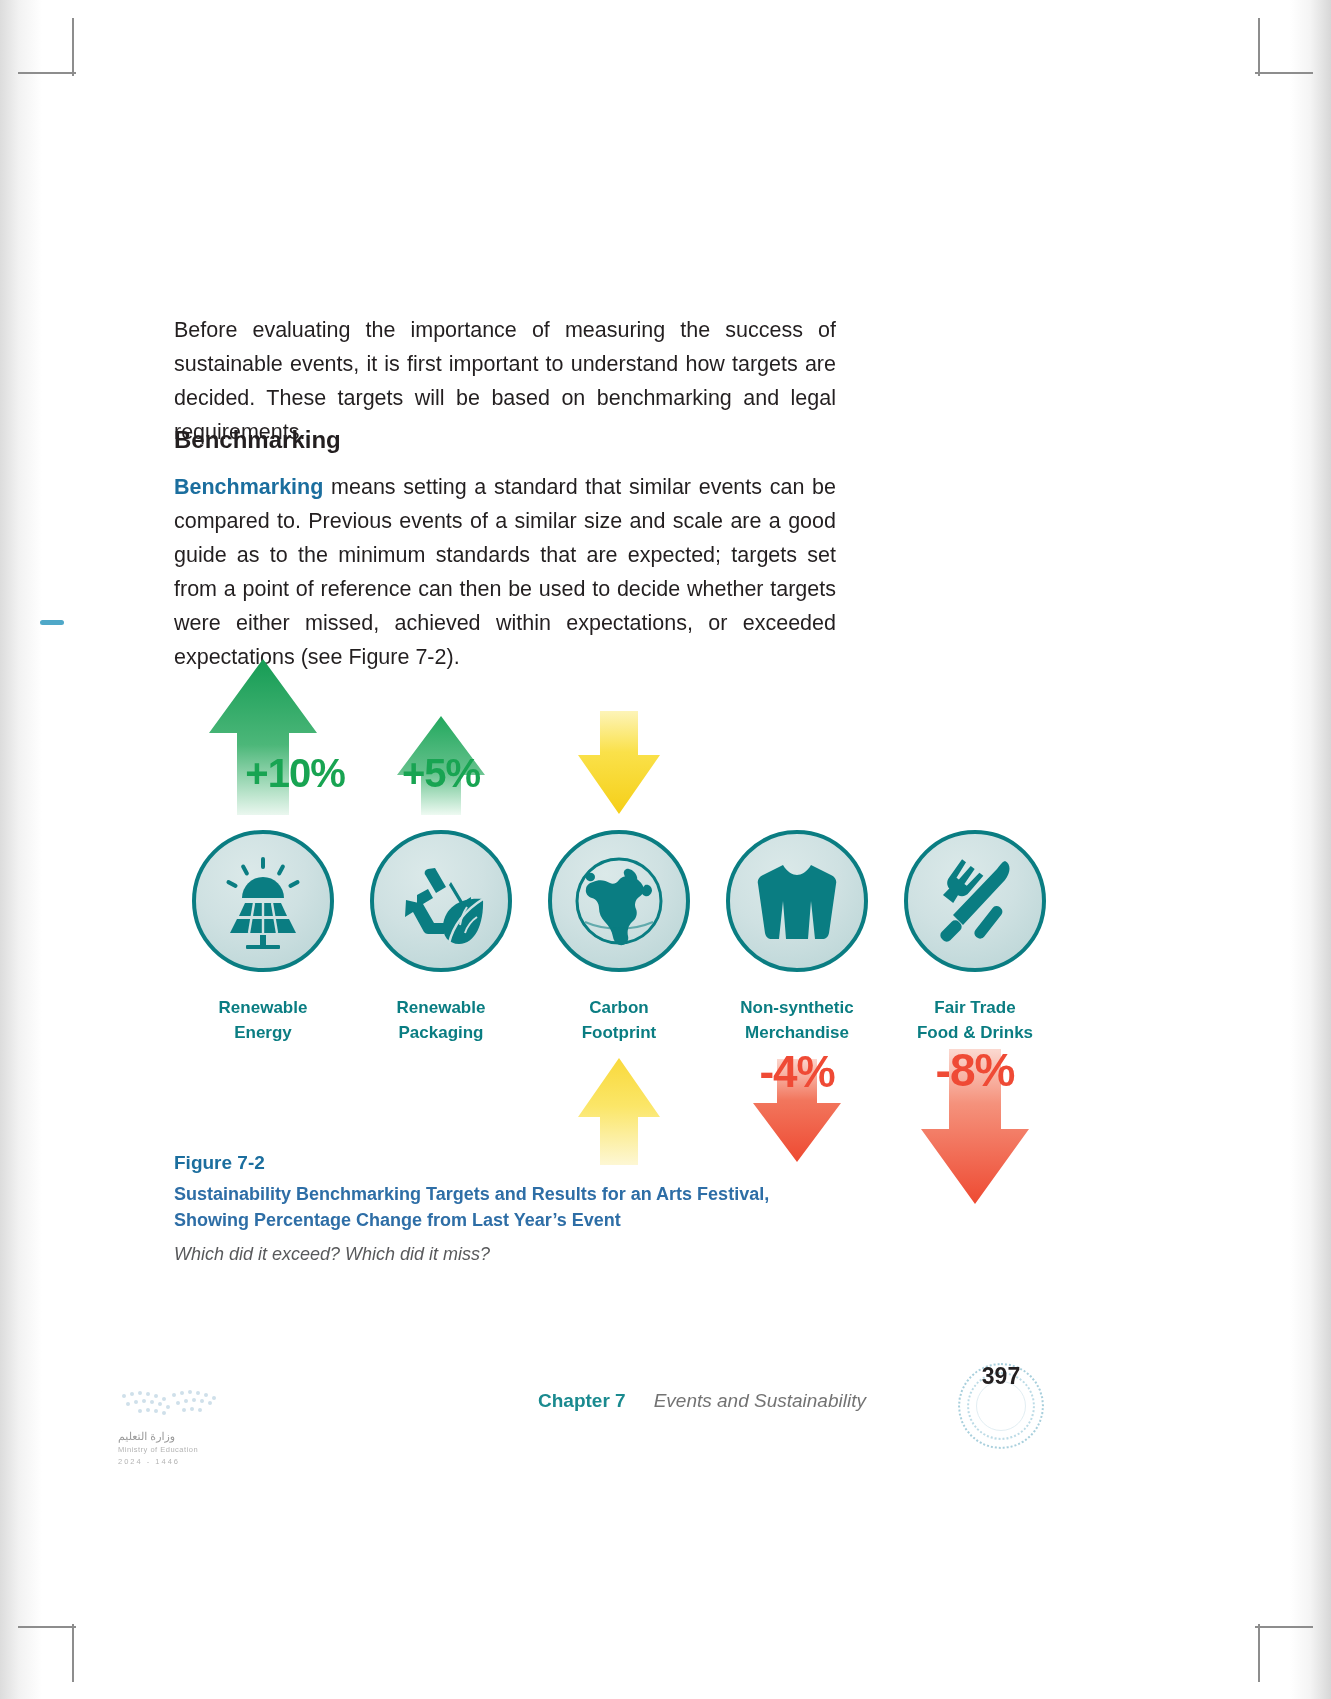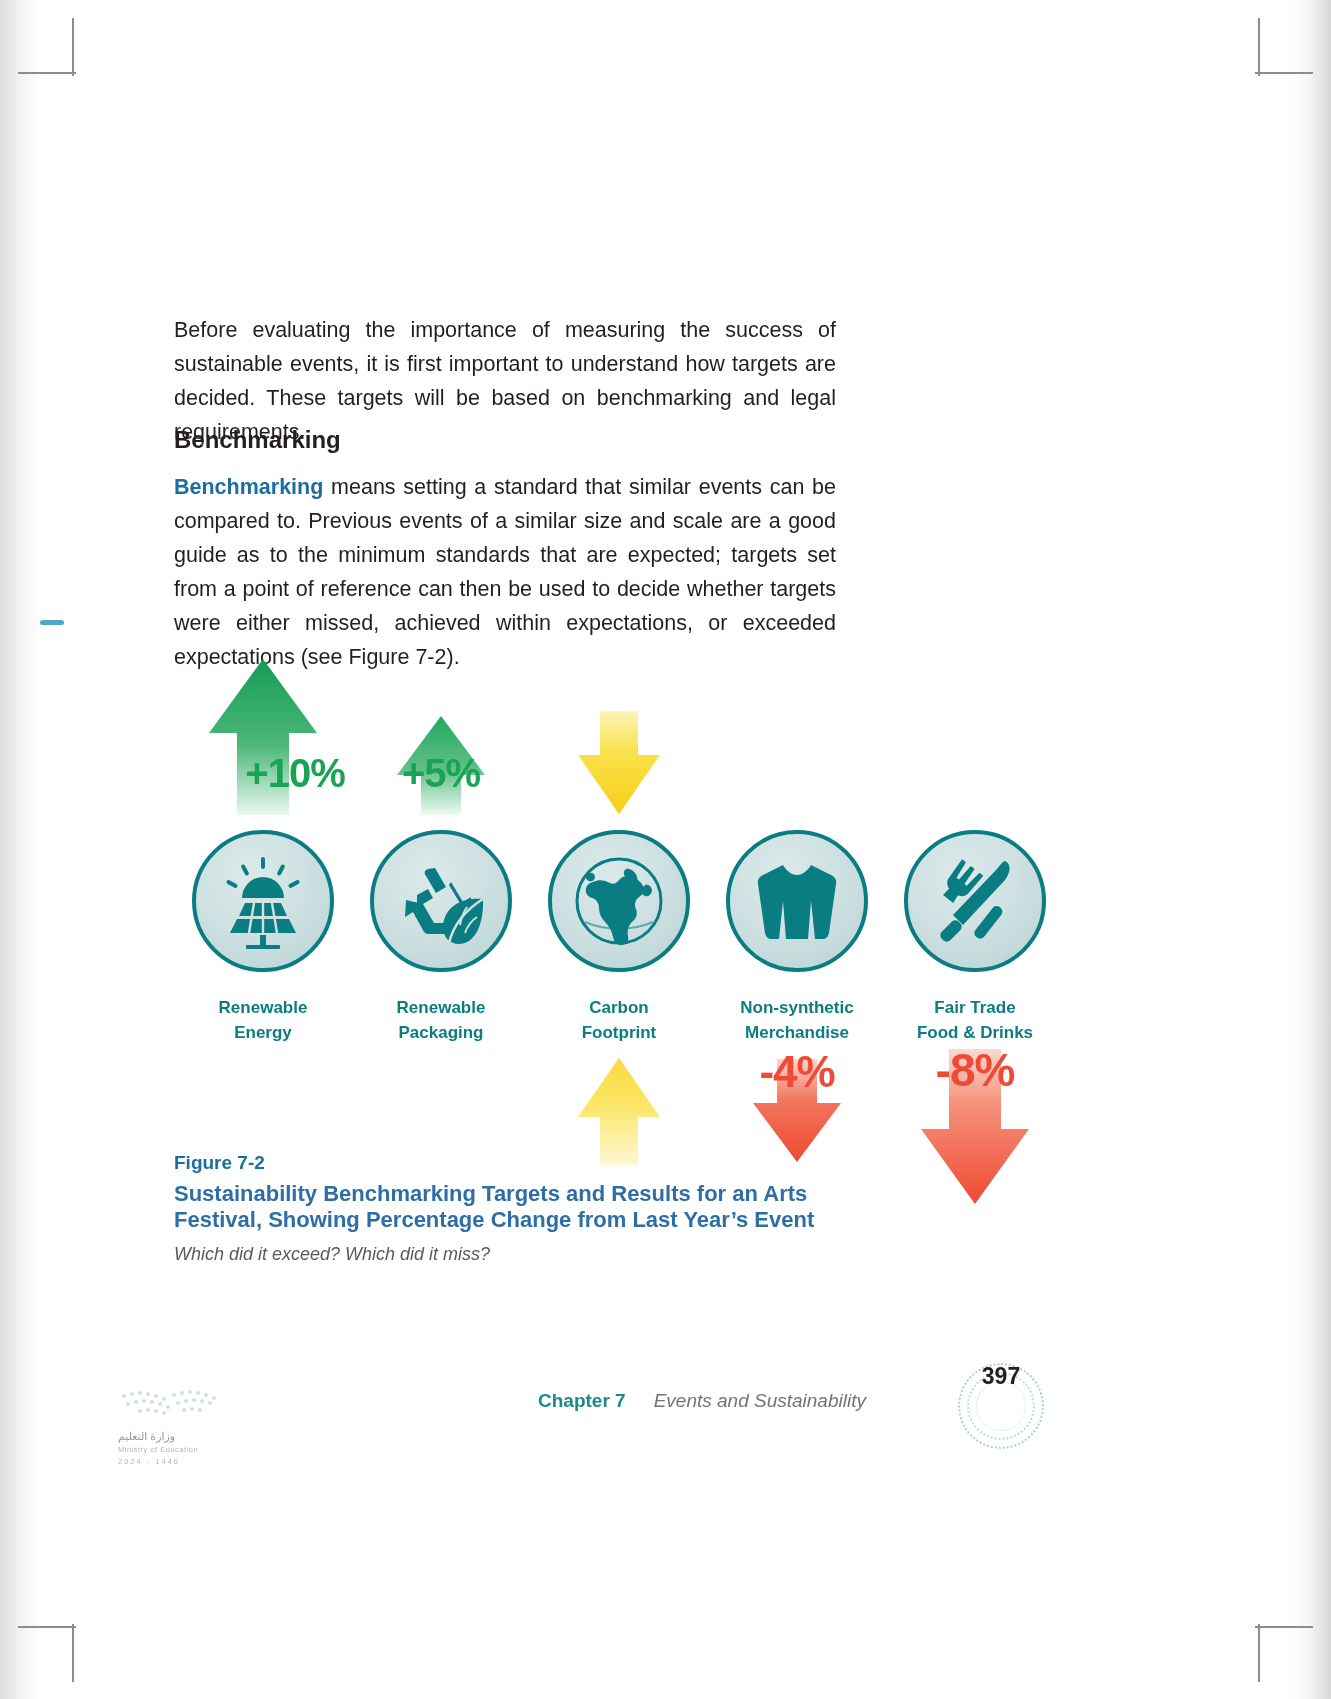--- a/index.html
+++ b/index.html
@@ -131,21 +131,21 @@
 
   
   .arrow-wrap { position: absolute; left: 50%; transform: translateX(-50%); }
 
   .fig-caption { position: absolute; left: 174px; top: 1152px; width: 700px; }
   .fig-number {
     font-size: 19px; font-weight: bold; color: #1b6e9e;
     margin: 0 0 7px 0;
   }
   .fig-title {
-    font-size: 22px; font-weight: bold; color: #2e6ea6;
+    font-size: 18px; font-weight: bold; color: #2e6ea6;
     line-height: 26px; margin: 0 0 8px 0;
     max-width: 645px;
   }
   .fig-question {
     font-size: 18px; font-style: italic; color: #58595b;
     line-height: 26px; margin: 0;
   }
 
   
   .footer-line {

